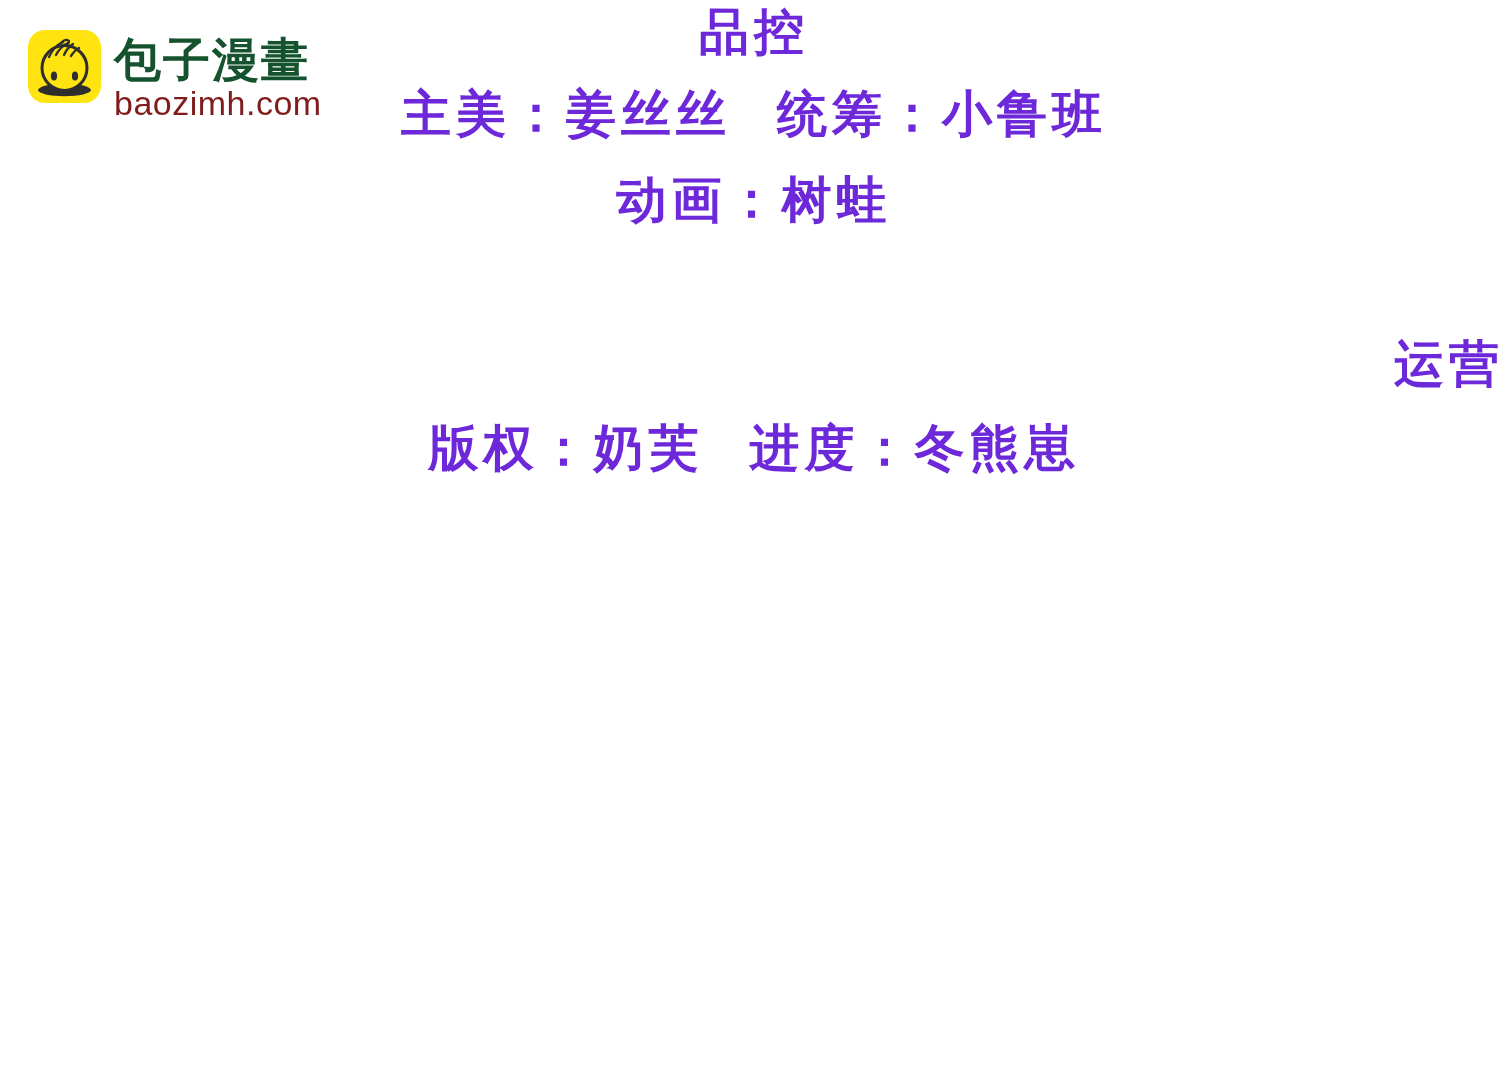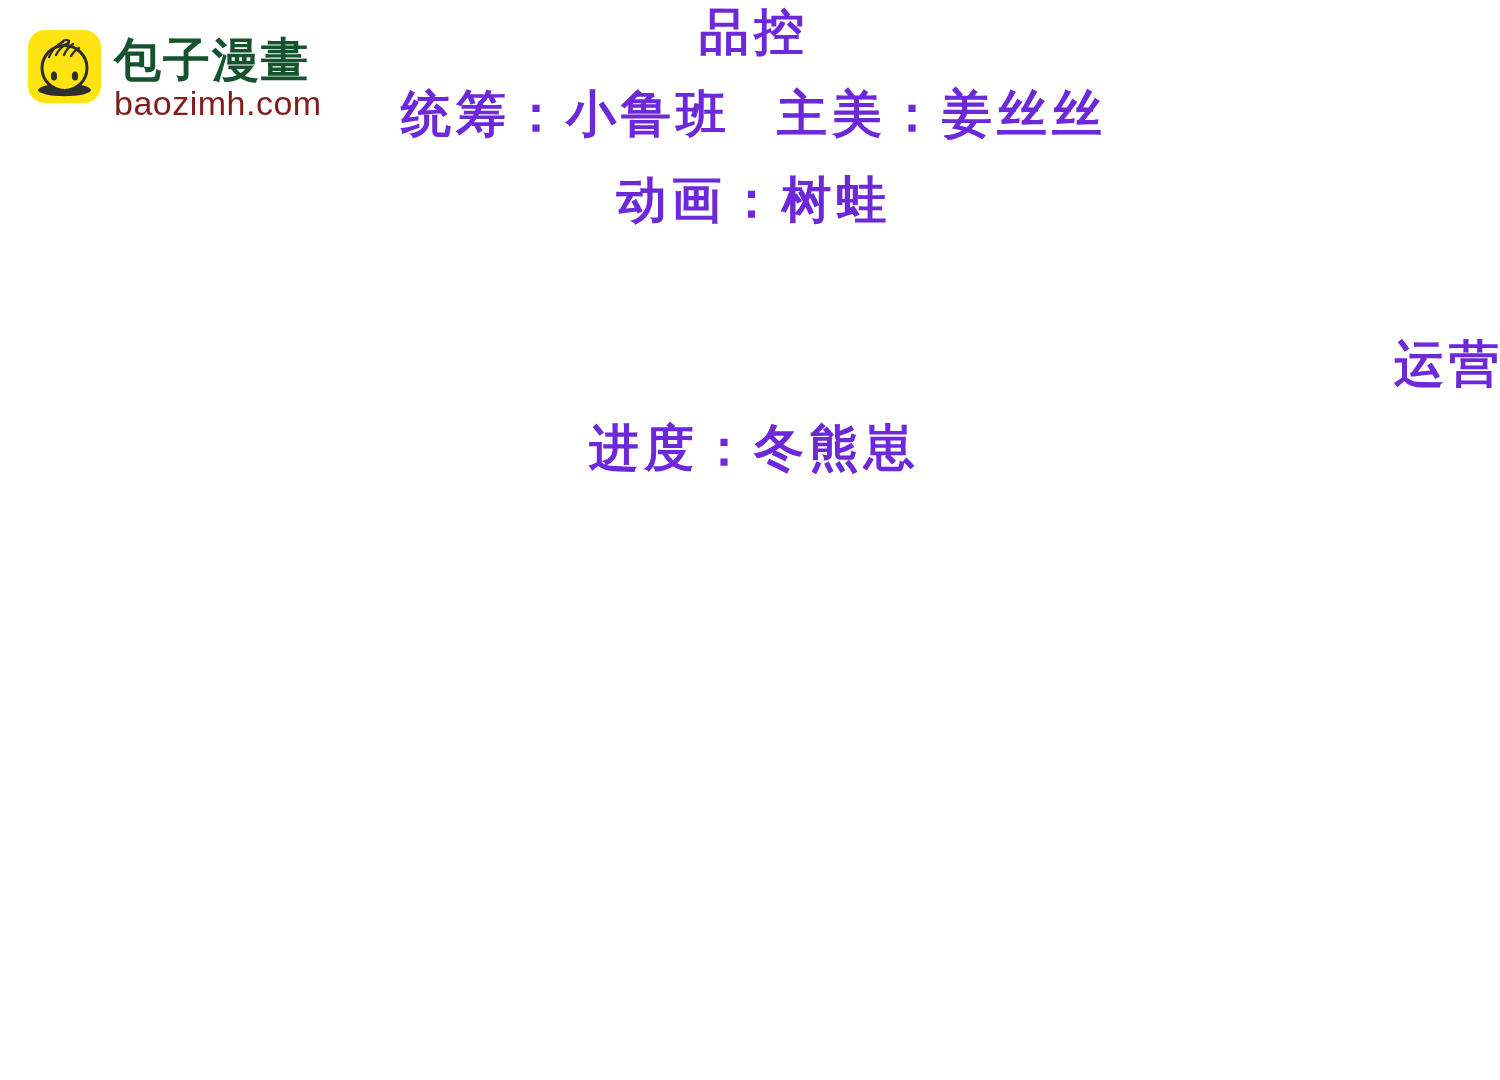--- a/index.html
+++ b/index.html
@@ -106,30 +106,31 @@
     </div>
   </header>
 
   <main>
 
     <div class="credit-line top-l1">
       <span class="pair">品控</span>
     </div>
 
     <div class="credit-line top-l2">
+      <span class="pair">主美：姜丝丝</span>
       <span class="pair">统筹：小鲁班</span>
-      <span class="pair">主美：姜丝丝</span>
     </div>
 
     <div class="credit-line top-l3">
       <span class="pair">动画：树蛙</span>
     </div>
 
     <div class="credit-line top-l4">
       <span class="pair">运营</span>
     </div>
 
     <div class="credit-line top-l5">
+      <span class="pair">版权：奶芙</span>
       <span class="pair">进度：冬熊崽</span>
     </div>
 
   </main>
 </div>
 
 </body></html>

